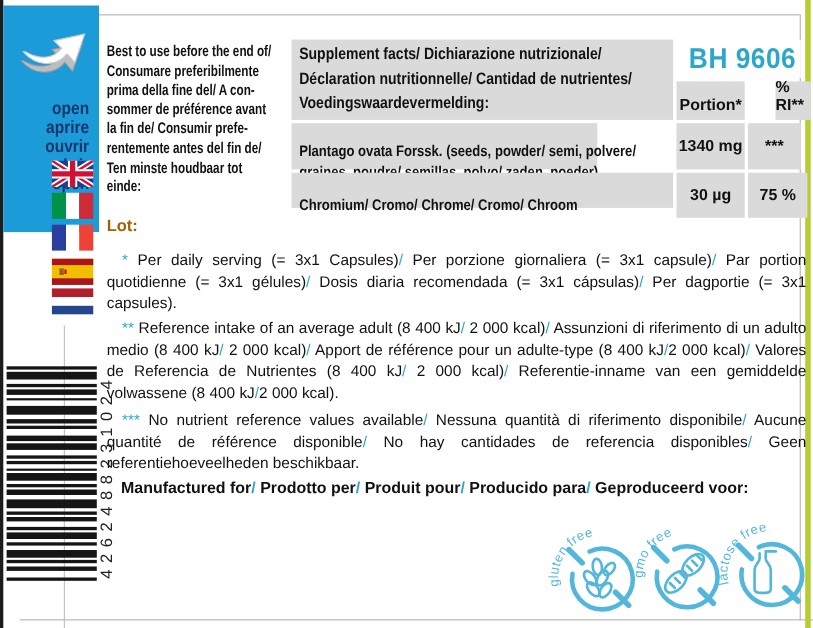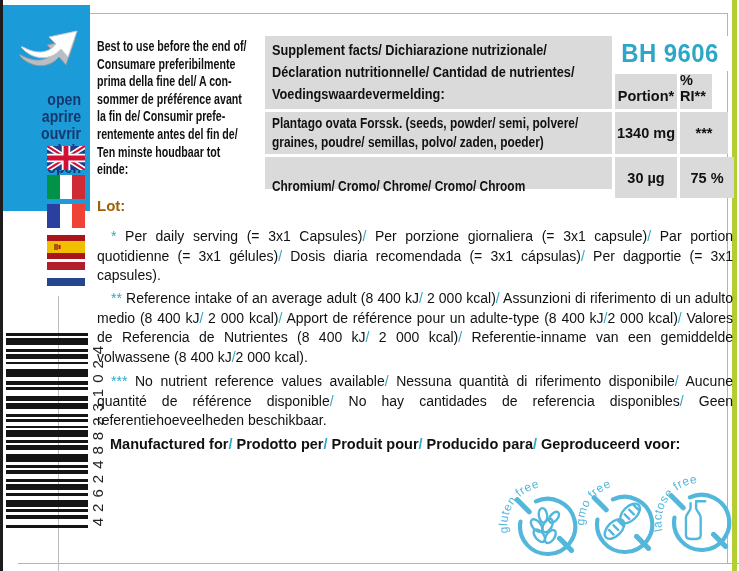--- a/index.html
+++ b/index.html
@@ -37,28 +37,28 @@
     white-space:pre-line;transform:scaleX(.76);transform-origin:0 0;font-weight:600;color:#111;}
   .lot{position:absolute;left:97px;top:197px;font-size:15px;font-weight:600;color:#a16207;}
 
   
   .table{position:absolute;left:265px;top:36px;width:463px;height:162px;}
   .cell{position:absolute;background:var(--cell);color:#111;}
   .cond{transform:scaleX(.85);transform-origin:0 0;width:400px;}
   .hdr-left{left:0;top:0;width:347px;height:73px;padding:3px 0 0 7px;}
   .hdr-left .cond{font-size:15px;line-height:22px;font-weight:600;white-space:pre-line;}
   .bh-box{position:absolute;left:352px;top:0;width:111px;height:35px;background:#fff;
-    display:flex;align-items:center;justify-content:flex-start;}
+    display:flex;align-items:center;justify-content:flex-end;}
   .bh-box span{color:var(--accent);font-size:26px;font-weight:600;letter-spacing:.5px;
     transform:scaleX(.92);}
   .hdr-portion{left:350px;top:38px;width:62px;height:35px;}
-  .hdr-ri{left:415px;top:38px;width:32px;height:35px;}
+  .hdr-ri{left:440px;top:38px;width:32px;height:35px;}
   .hdr-portion,.hdr-ri{display:flex;align-items:flex-end;justify-content:center;
     padding-bottom:5px;font-size:14.5px;font-weight:600;}
-  .r1-name{left:0;top:76px;width:347px;height:42px;padding:2px 0 0 7px;}
+  .r1-name{left:0;top:76px;width:278px;height:42px;padding:16px 0 0 7px;}
   .r1-name .cond,.r2-name .cond{font-size:14px;line-height:19px;font-weight:600;}
   .r1-portion{left:350px;top:76px;width:62px;height:42px;}
   .r1-ri{left:415px;top:76px;width:48px;height:42px;}
   .r2-name{left:0;top:121px;width:347px;height:32px;padding:20px 0 0 7px;}
   .r2-portion{left:350px;top:121px;width:62px;height:41px;}
   .r2-ri{left:415px;top:121px;width:54px;height:41px;}
   .vcell{display:flex;align-items:center;justify-content:center;font-size:14.5px;font-weight:600;}
 
   
   .fn{position:absolute;left:97px;width:636px;font-size:14px;line-height:19.6px;

